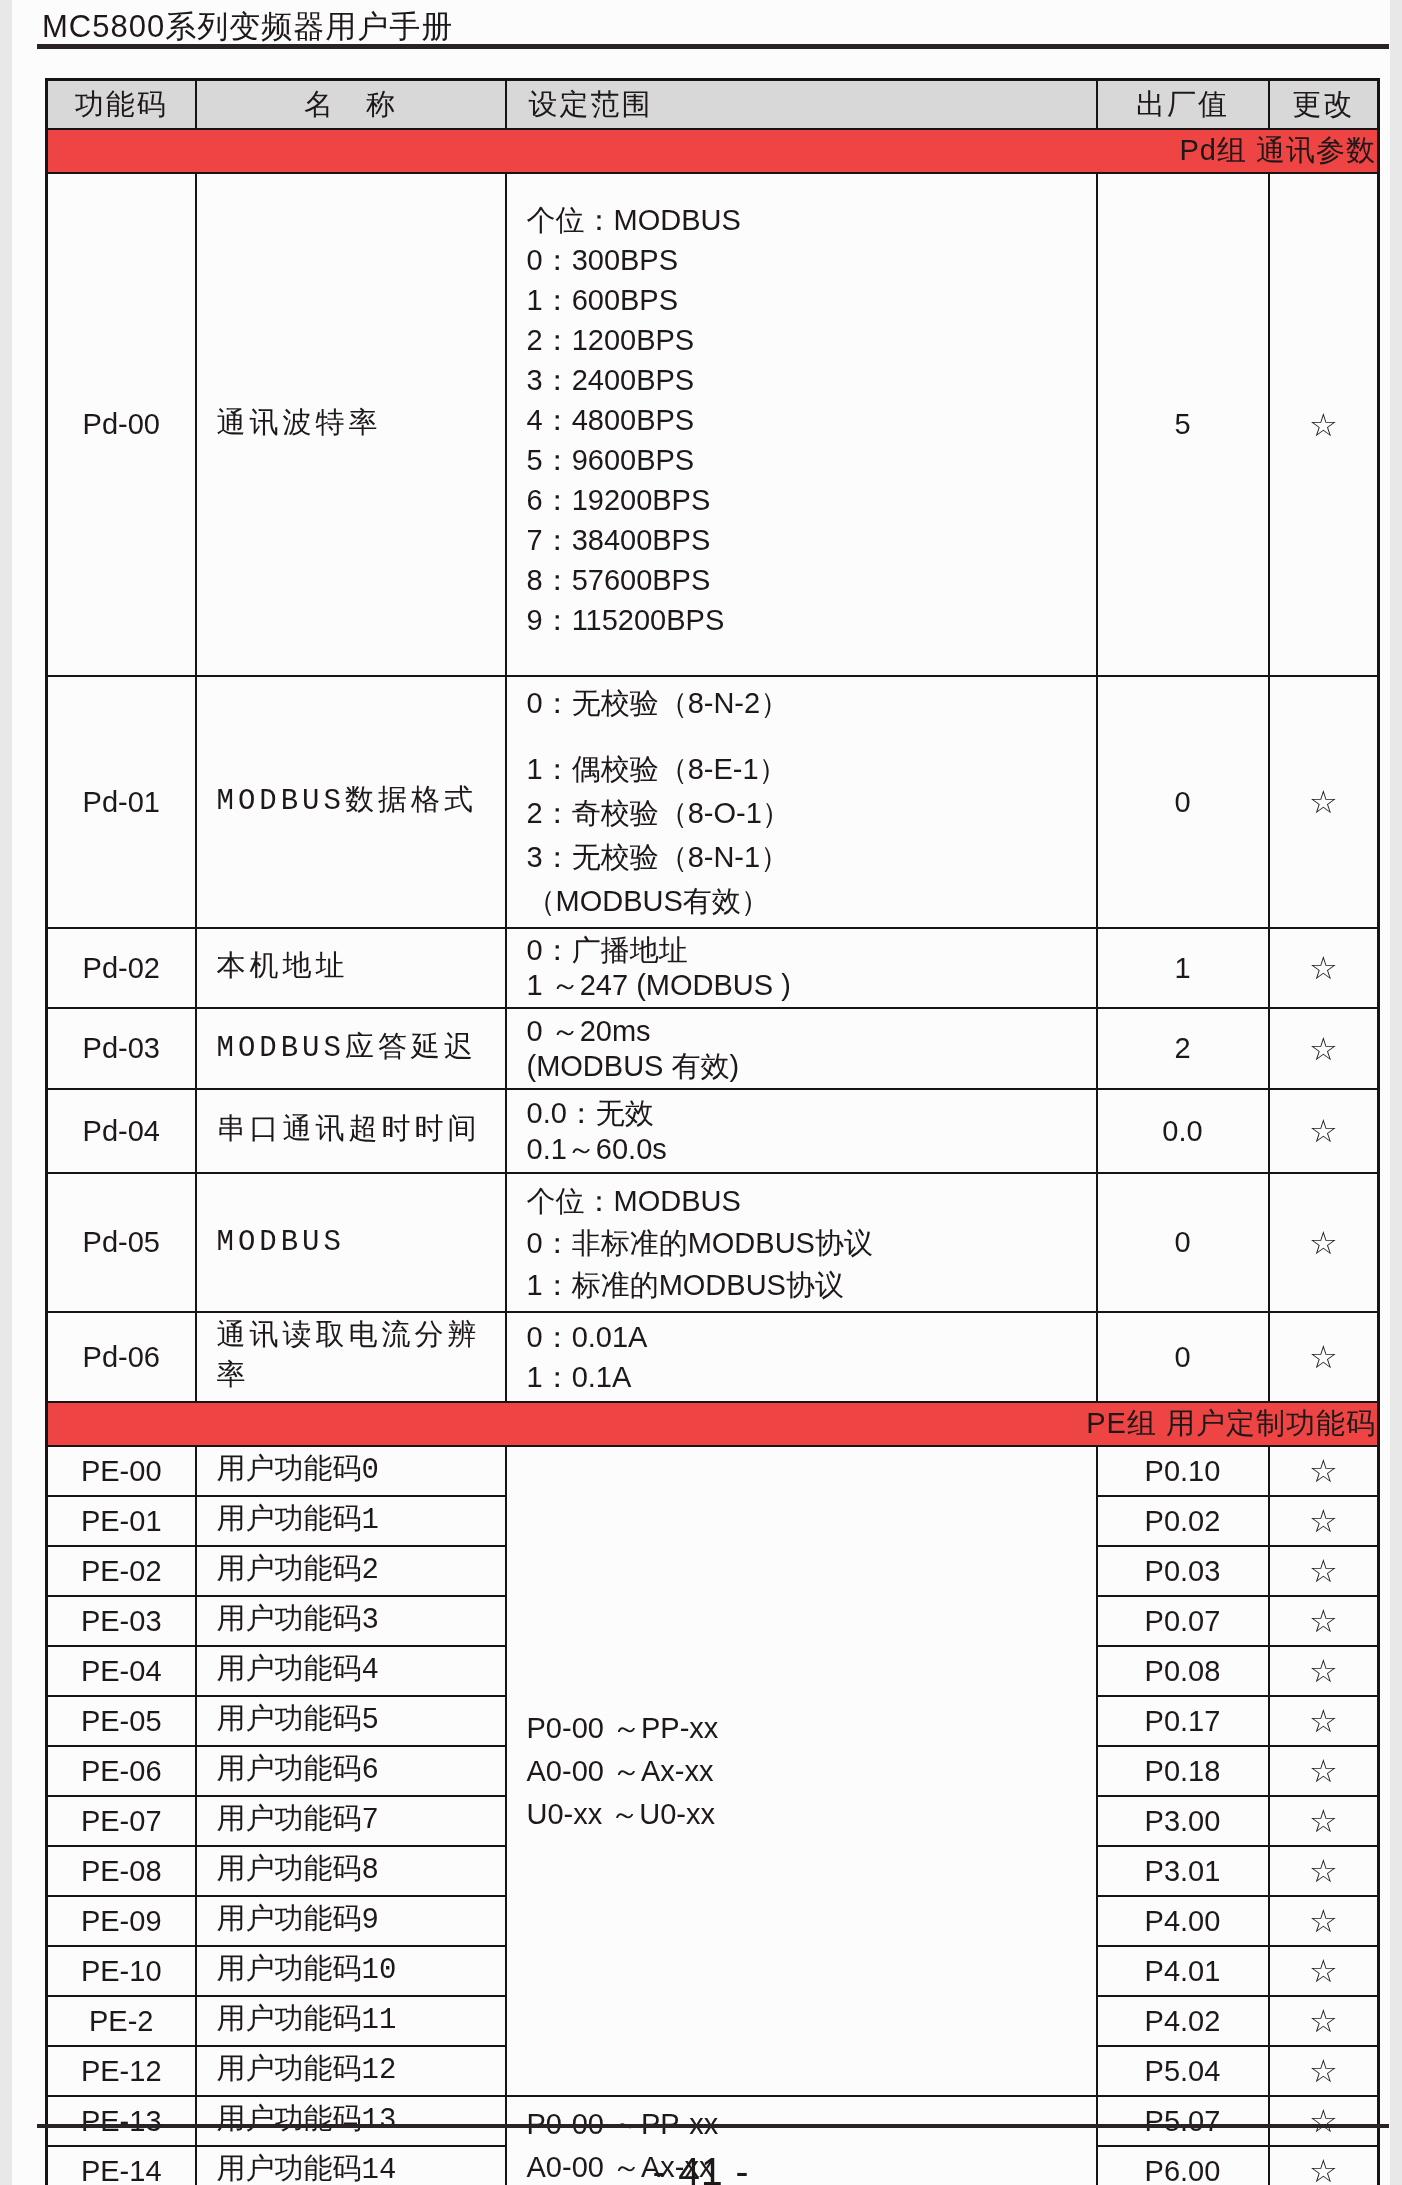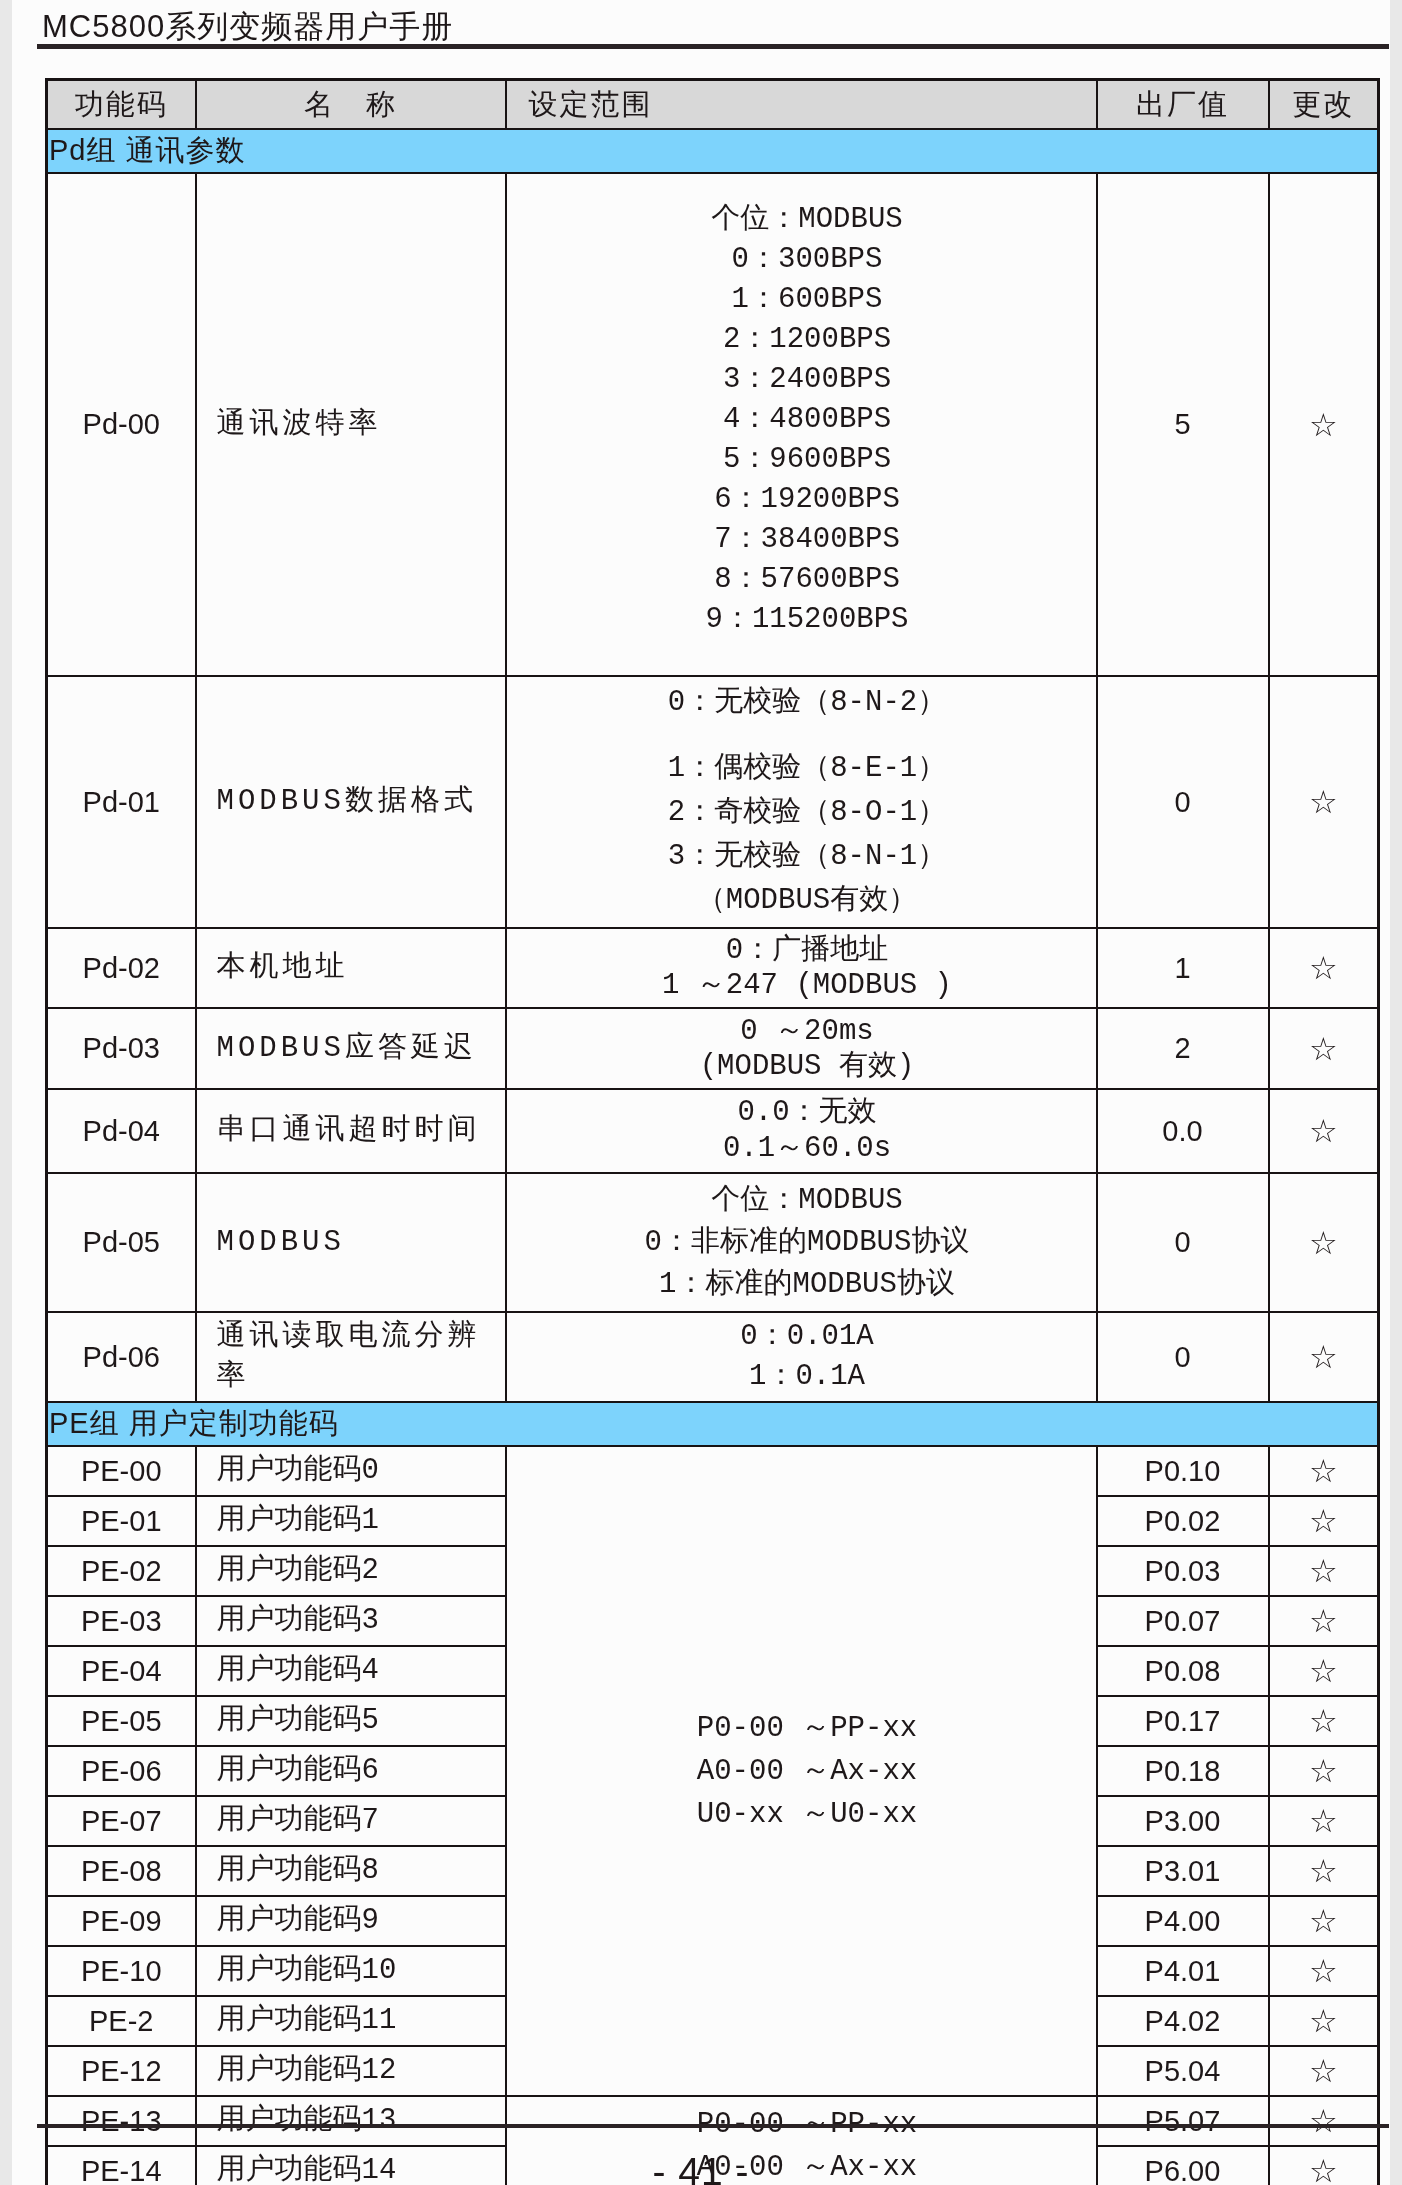--- a/index.html
+++ b/index.html
@@ -45,39 +45,38 @@
     overflow: hidden;
   }
   .param-table th {
     background: #d8d8d8;
     height: 45px;
     text-align: center;
     letter-spacing: 2px;
   }
   .param-table th.left { text-align: left; padding-left: 22px; }
   td.group {
-    background: #7dd3fc;
-    text-align: left;
+    background: #ef4444;
+    text-align: right;
     height: 38px;
     letter-spacing: 1px;
   }
   td.code { text-align: center; vertical-align: middle; }
   td.name {
     text-align: left;
     vertical-align: middle;
     padding: 4px 8px 4px 20px;
     line-height: 40px;
     font-family: Liberation Mono, monospace;
   }
   .sec-pd td.name { letter-spacing: 4px; }
   td.range {
-    text-align: center;
+    text-align: left;
     vertical-align: middle;
     padding: 4px 8px 4px 20px;
-    font-family: Liberation Mono, monospace;
   }
   td.range.va-top { vertical-align: top; padding-top: 26px; }
   td.range .line { white-space: nowrap; }
   td.default { text-align: center; vertical-align: middle; }
   td.change { text-align: center; vertical-align: middle; font-size: 32px; }
   .footer-rule {
     position: absolute;
     top: 2124px;
     left: 25px;
     width: 1352px;

